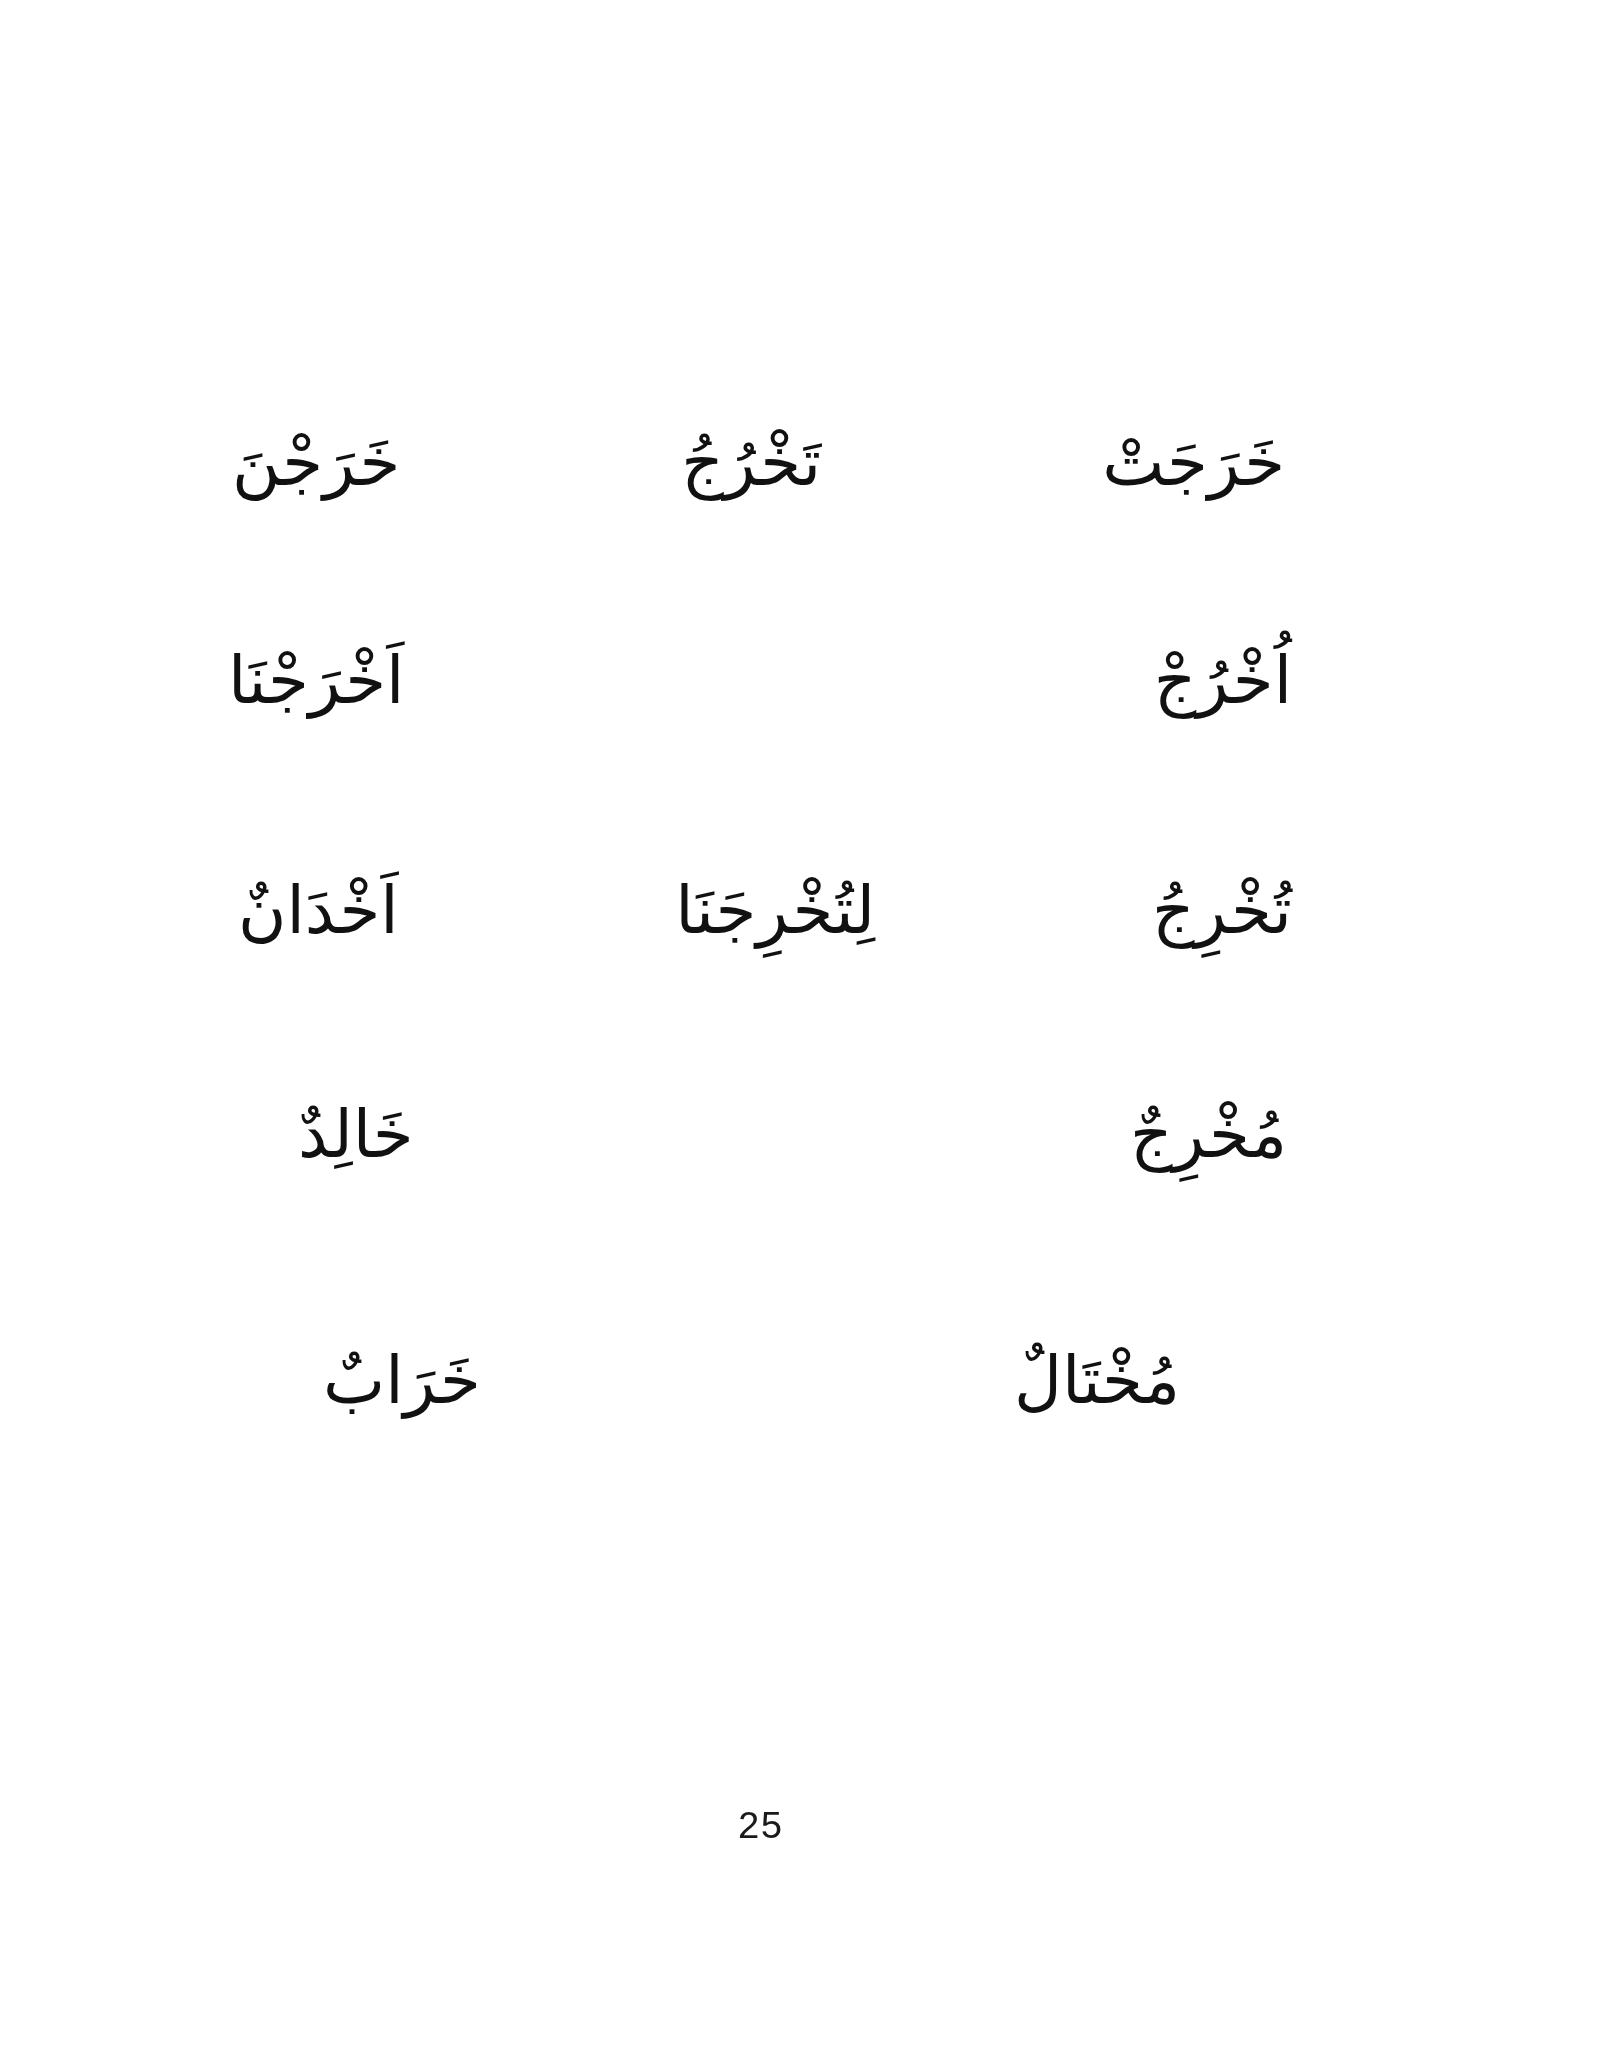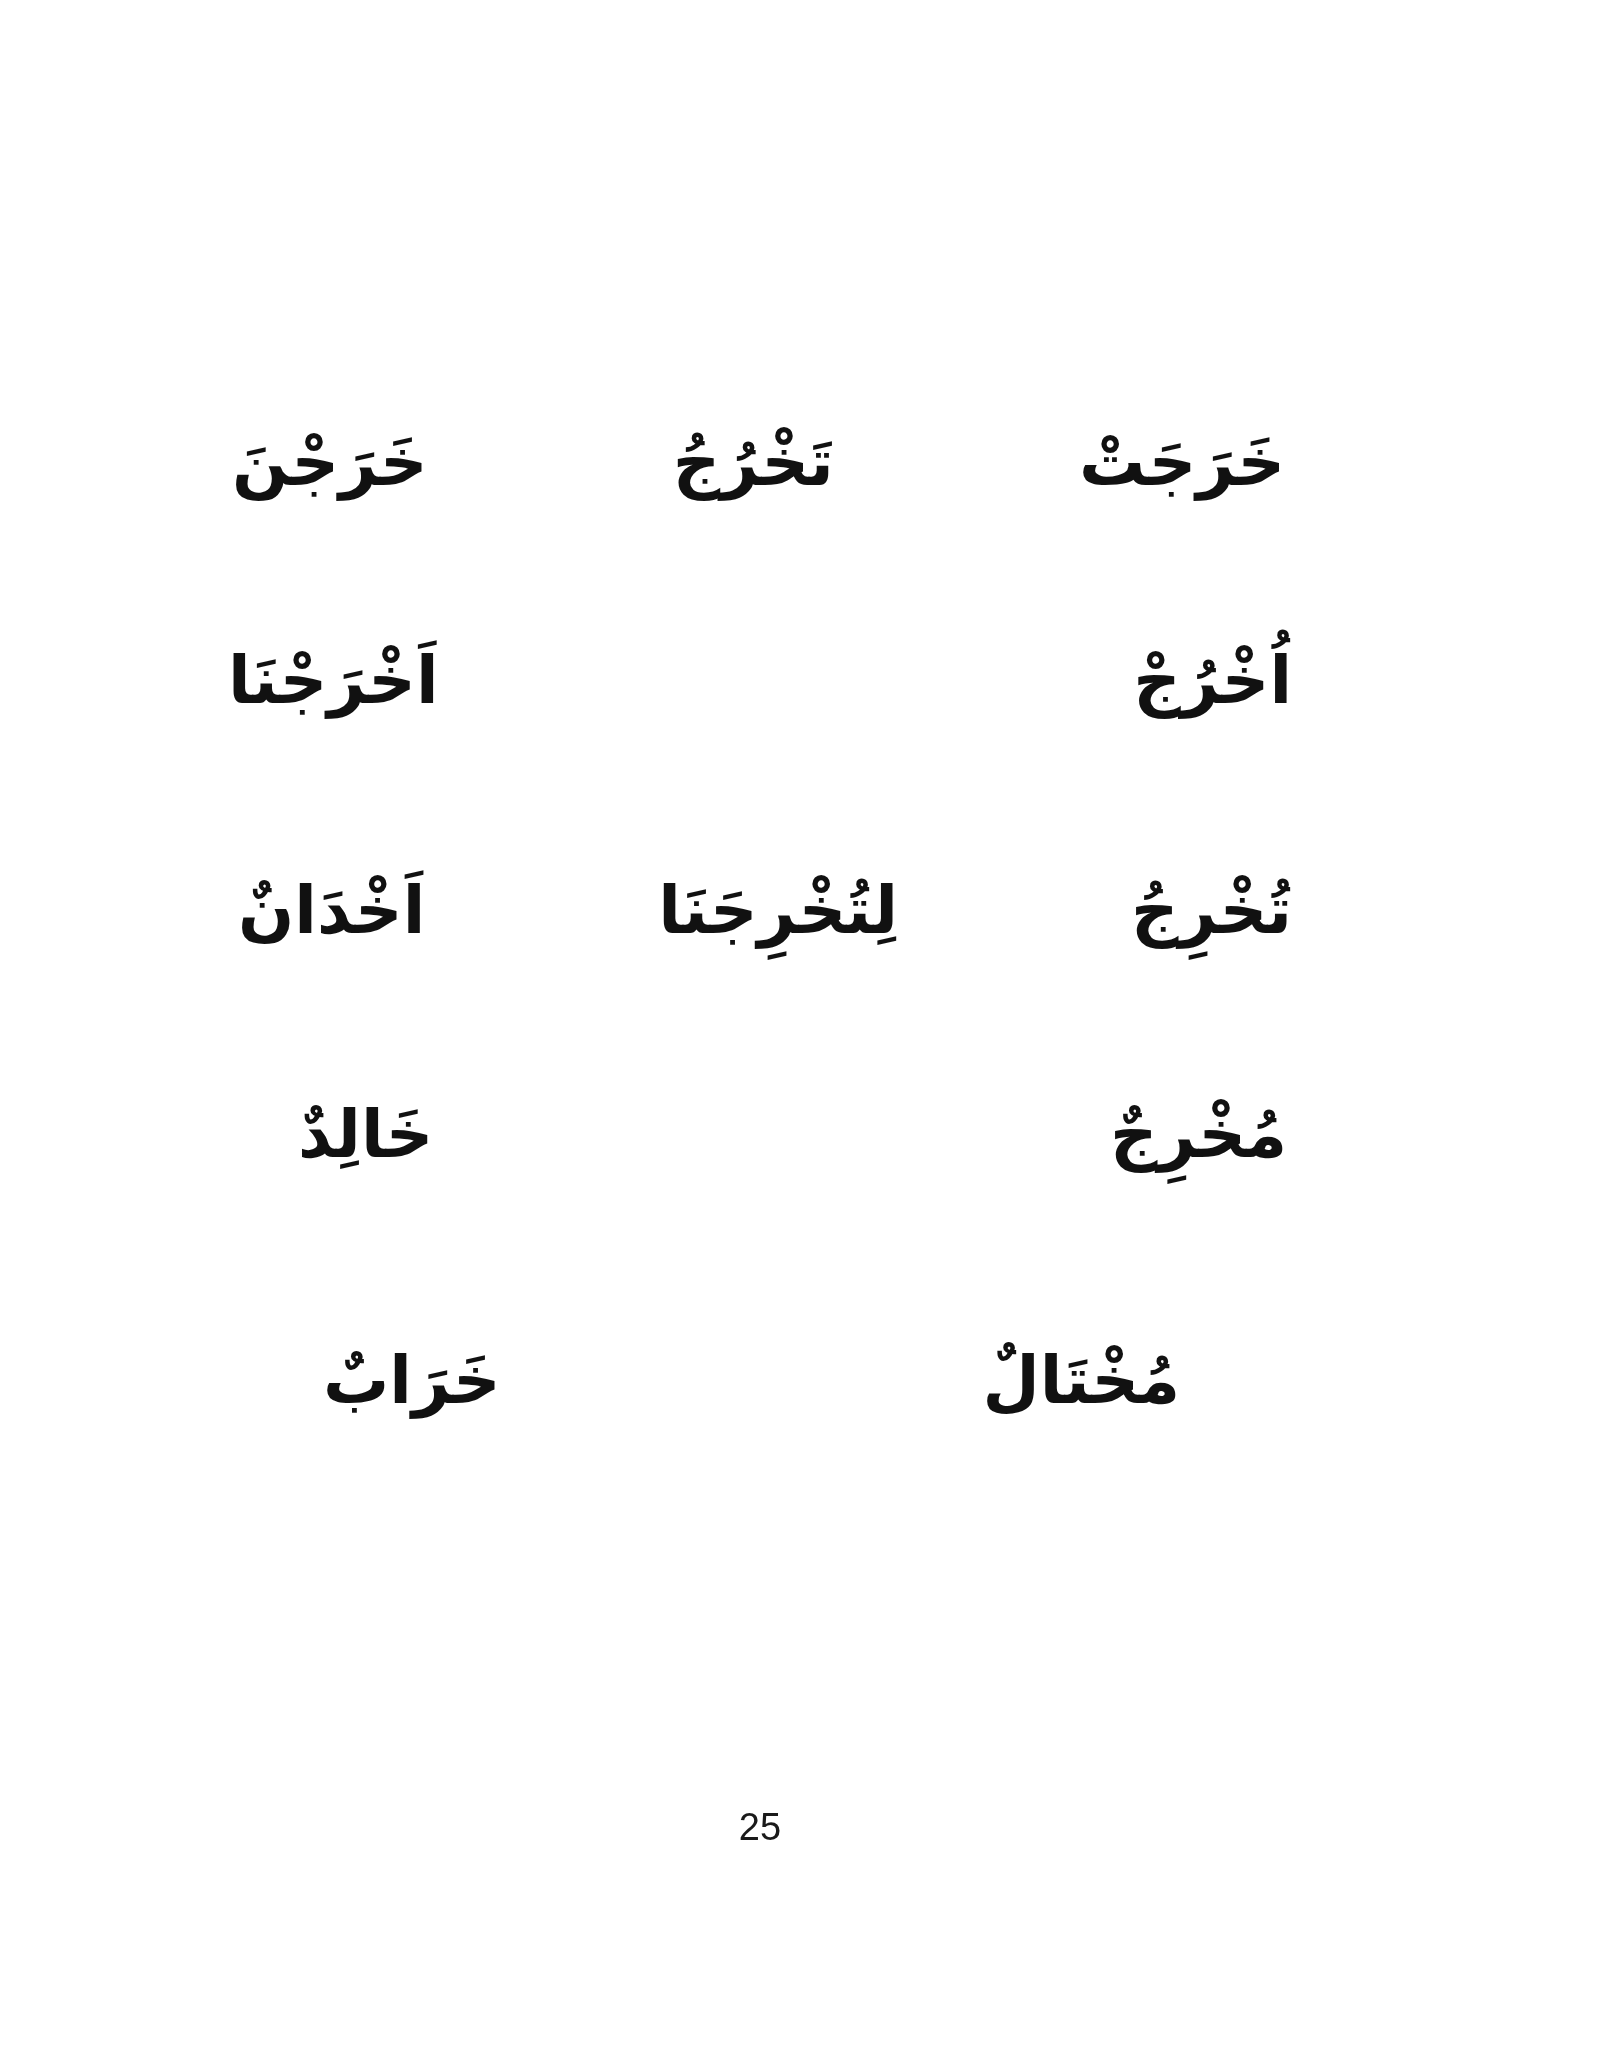--- a/index.html
+++ b/index.html
@@ -21,35 +21,34 @@
     align-items: flex-start;
     direction: rtl;
   }
   .word {
     font-family: "DejaVu Sans", sans-serif;
     font-size: 66px;
     line-height: 1.9;
     color: #111111;
     white-space: nowrap;
     direction: rtl;
-    font-weight: bold;
   }
   
   .row-1 { top: 400px;  right: 315px; left: 232px; }
   .row-2 { top: 618px;  right: 308px; left: 228px; }
   .row-3 { top: 848px;  right: 308px; left: 238px; }
   .row-4 { top: 1072px; right: 313px; left: 298px; }
   .row-5 { top: 1318px; right: 420px; left: 323px; }
   .page-number {
     position: absolute;
     top: 1806px;
     left: 230px;
     width: 1060px;
     text-align: center;
-    font-family: Liberation Sans, sans-serif;
+    font-family: Liberation Mono, monospace;
     font-size: 38px;
     color: #1a1a1a;
   }
 </style>
 </head>
 <body>
 
 <div class="page">
 
   <div class="word-row row-1">

